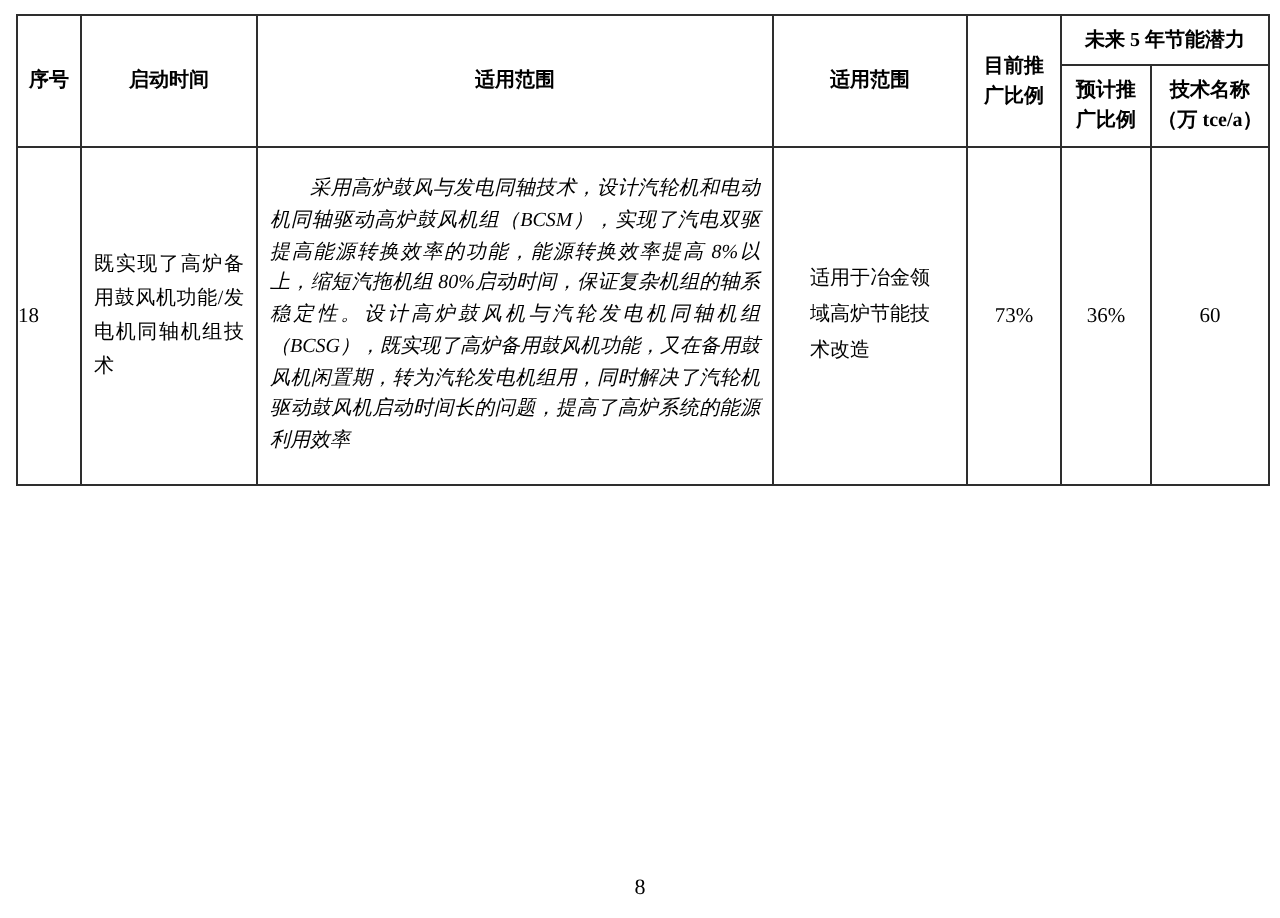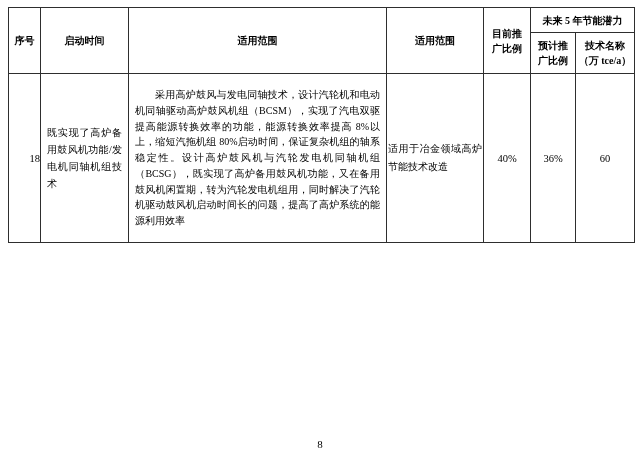--- a/index.html
+++ b/index.html
@@ -38,40 +38,41 @@
     white-space: pre-line;
     padding: 1px 2px;
   }
   .tech-table td {
     font-size: 10px;
   }
   tr.hrow-1 { height: 25px; }
   tr.hrow-2 { height: 41px; }
   tr.body-row { height: 169px; }
   td.cell-no {
-    text-align: right;
+    text-align: left;
     font-size: 10.5px;
   }
   td.cell-name {
     text-align: justify;
     text-justify: inter-character;
     padding: 0 6px;
     line-height: 17px;
   }
   td.cell-intro {
     text-align: justify;
     text-justify: inter-character;
     padding: 4px 6px 4px 6px;
     line-height: 15.8px;
     text-indent: 2em;
+    font-style: italic;
   }
   td.cell-scope {
     text-align: justify;
     text-justify: inter-character;
-    padding: 0 1px;
+    padding: 0 18px;
     line-height: 18px;
   }
   td.cell-num {
     text-align: center;
     font-size: 10.5px;
   }
   .page-number {
     position: absolute;
     top: 437px;
     left: 0;
@@ -110,21 +111,21 @@
         <th>预计推
 广比例</th>
         <th>技术名称
 （万 tce/a）</th>
       </tr>
       <tr class="body-row">
         <td class="cell-no">18</td>
         <td class="cell-name">既实现了高炉备用鼓风机功能/发电机同轴机组技术</td>
         <td class="cell-intro">采用高炉鼓风与发电同轴技术，设计汽轮机和电动机同轴驱动高炉鼓风机组（BCSM），实现了汽电双驱提高能源转换效率的功能，能源转换效率提高 8%以上，缩短汽拖机组 80%启动时间，保证复杂机组的轴系稳定性。设计高炉鼓风机与汽轮发电机同轴机组（BCSG），既实现了高炉备用鼓风机功能，又在备用鼓风机闲置期，转为汽轮发电机组用，同时解决了汽轮机驱动鼓风机启动时间长的问题，提高了高炉系统的能源利用效率</td>
         <td class="cell-scope">适用于冶金领域高炉节能技术改造</td>
-        <td class="cell-num">40%</td>
+        <td class="cell-num">73%</td>
         <td class="cell-num">36%</td>
         <td class="cell-num">60</td>
       </tr>
     </tbody>
   </table>
 
   <div class="page-number">8</div>
 
 </div>
 

